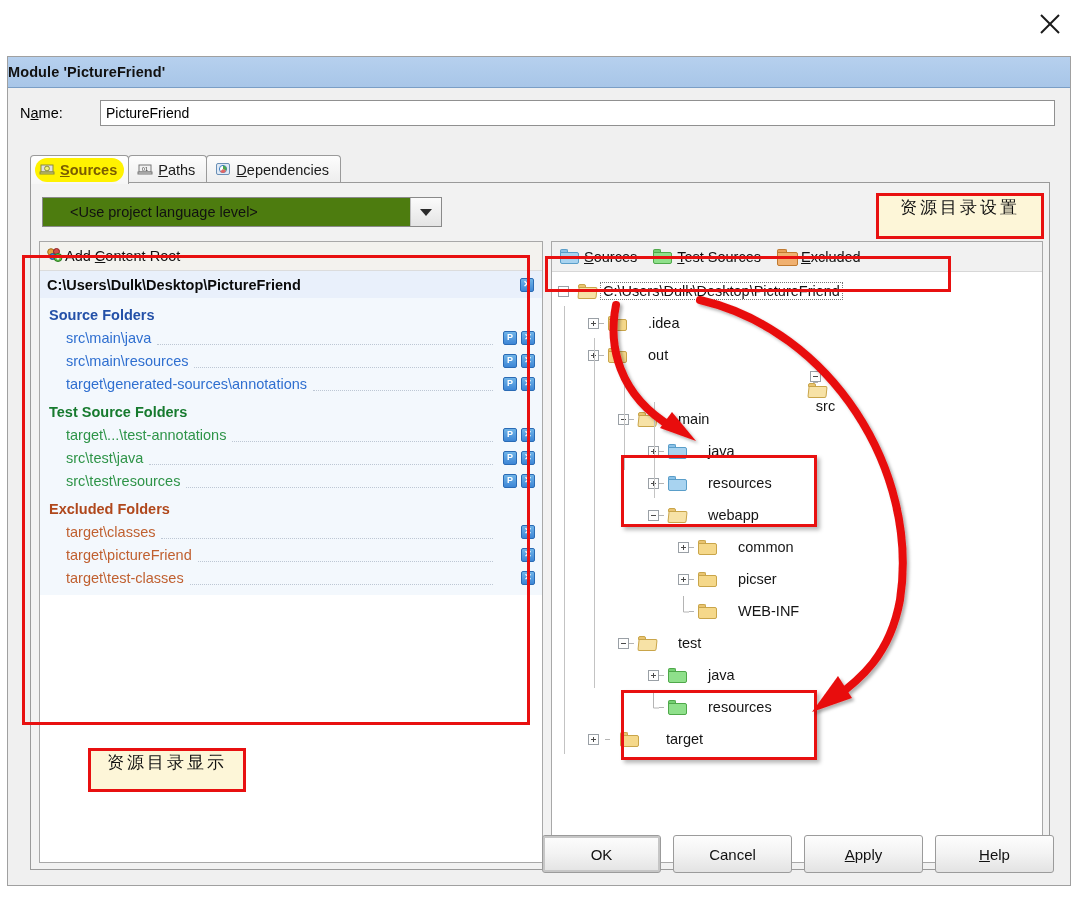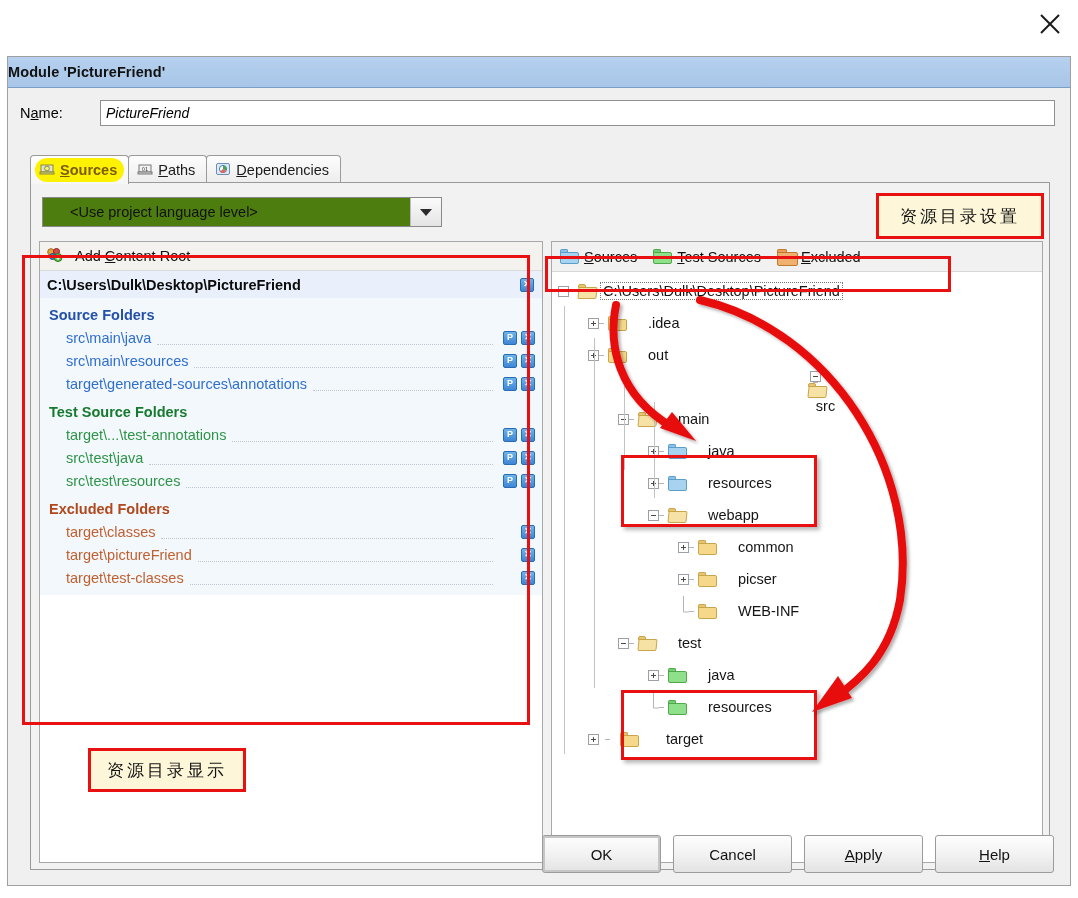--- a/index.html
+++ b/index.html
@@ -40,21 +40,21 @@
   .name-row {
     position:absolute; left:0; top:40px; width:100%; height:32px;
     display:flex; align-items:center;
   }
   .name-label { margin-left:12px; font-size:14.5px; color:#000; width:78px; }
   .name-label u { text-decoration: underline; }
   .name-input {
     margin-left:2px; width:955px; height:26px;
     border:1px solid #909090; background:#fff;
     font-family:"Liberation Sans", sans-serif; font-size:14px; color:#000;
-    padding:0 5px; box-sizing:border-box; outline:none;font-style:italic;
+    padding:0 5px; box-sizing:border-box; outline:none;
   }
 
   
   .tabstrip {
     position:absolute; left:22px; top:97px; height:30px;
     display:flex; align-items:flex-end;
   }
   .tab {
     height:28px; display:flex; align-items:center; gap:5px;
     padding:0 11px 0 8px;
@@ -103,21 +103,21 @@
     overflow:hidden;
   }
   .pane-right {
     position:absolute; left:520px; top:58px; width:492px; height:622px;
     background:#fff; border:1px solid #a8a8a8; box-sizing:border-box;
     overflow:hidden;
   }
 
   
   .addroot {
-    height:28px; display:flex; align-items:center; gap:12px;
+    height:28px; display:flex; align-items:center; gap:2px;
     padding-left:6px; background:#f3f2ee;
     border-bottom:1px solid #dcdcdc; font-size:14.5px; color:#111;
     cursor:pointer;
   }
   .addroot u{ text-decoration:underline; }
   .rootpath {
     height:27px; display:flex; align-items:center; justify-content:space-between;
     background:#e9f0fb; padding:0 8px 0 7px;
     font-size:14.5px; font-weight:bold; color:#0b0b0b; cursor:pointer;
   }
@@ -203,21 +203,21 @@
     font-family:"Liberation Sans", sans-serif; font-size:15px; color:#111;
     display:flex; align-items:center; justify-content:center; cursor:pointer;
   }
   .btn.default { box-shadow: 0 0 0 2px #c6c6c6 inset; }
   .btn u { text-decoration:underline; }
 
   
   .anno {
     position:absolute; background:#fdf6d8; border:3px solid #e81010;
     color:#111; font-size:17px; letter-spacing:3px;
-    display:flex; align-items:center; justify-content:center;
+    display:flex; justify-content:center;
     box-sizing:border-box;
     font-family:"DejaVu Sans", sans-serif;
   }
   .redbox {
     position:absolute; border:3px solid #e81010; box-sizing:border-box;
     pointer-events:none;
   }
   .redbox.shadow { box-shadow: 3px 3px 4px rgba(0,0,0,.28); }
   .arrows { position:absolute; left:0; top:0; width:1078px; height:898px; pointer-events:none; }
 </style>

